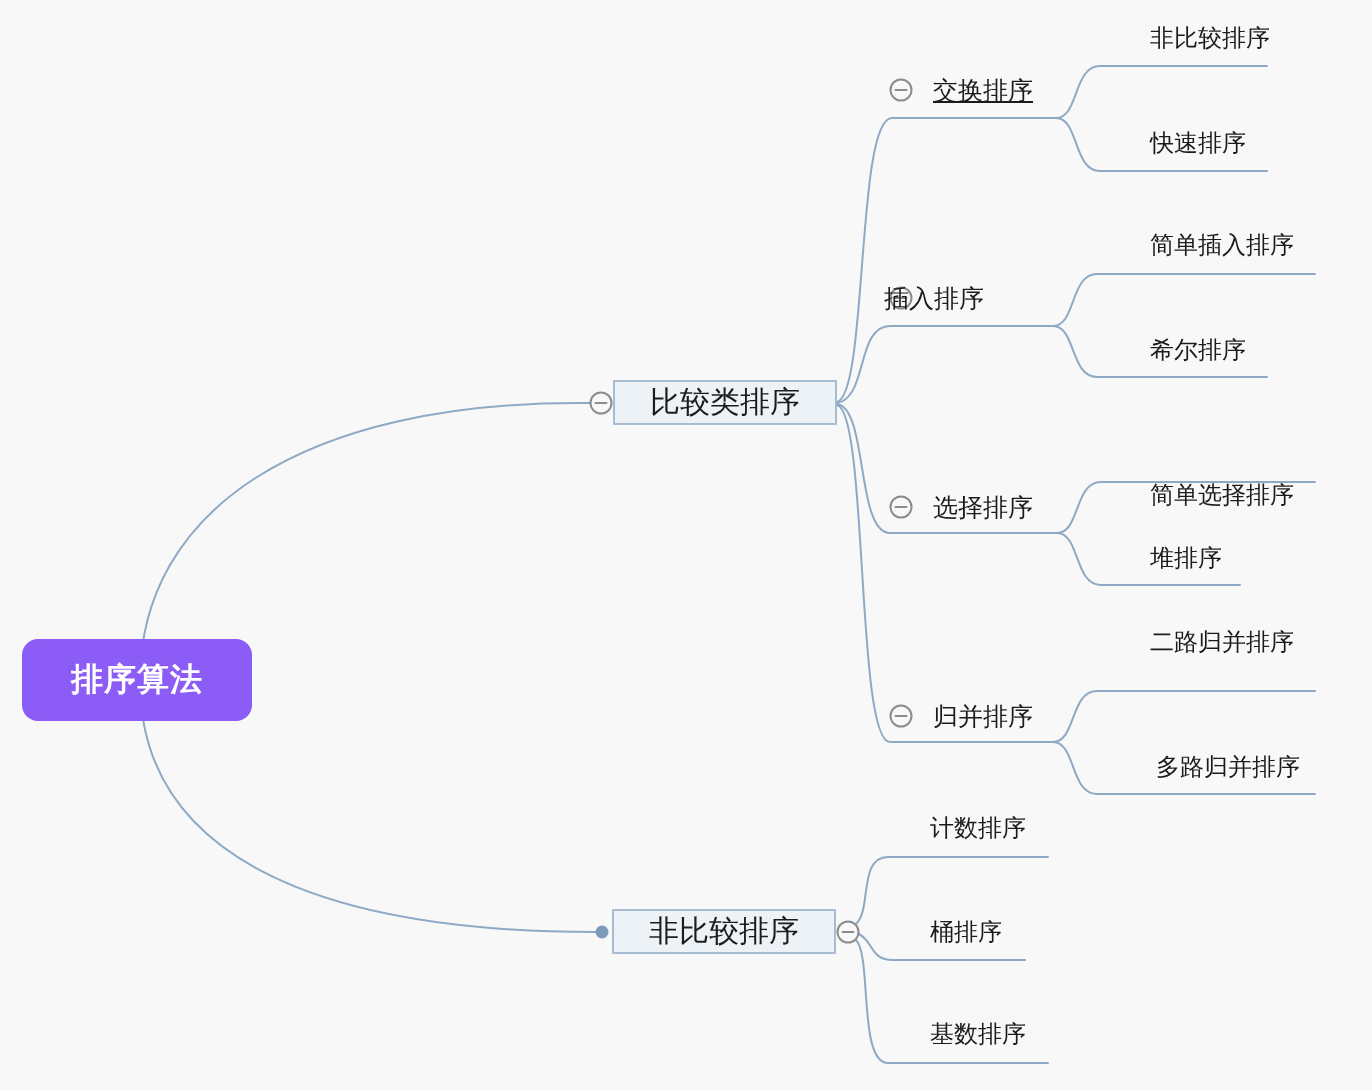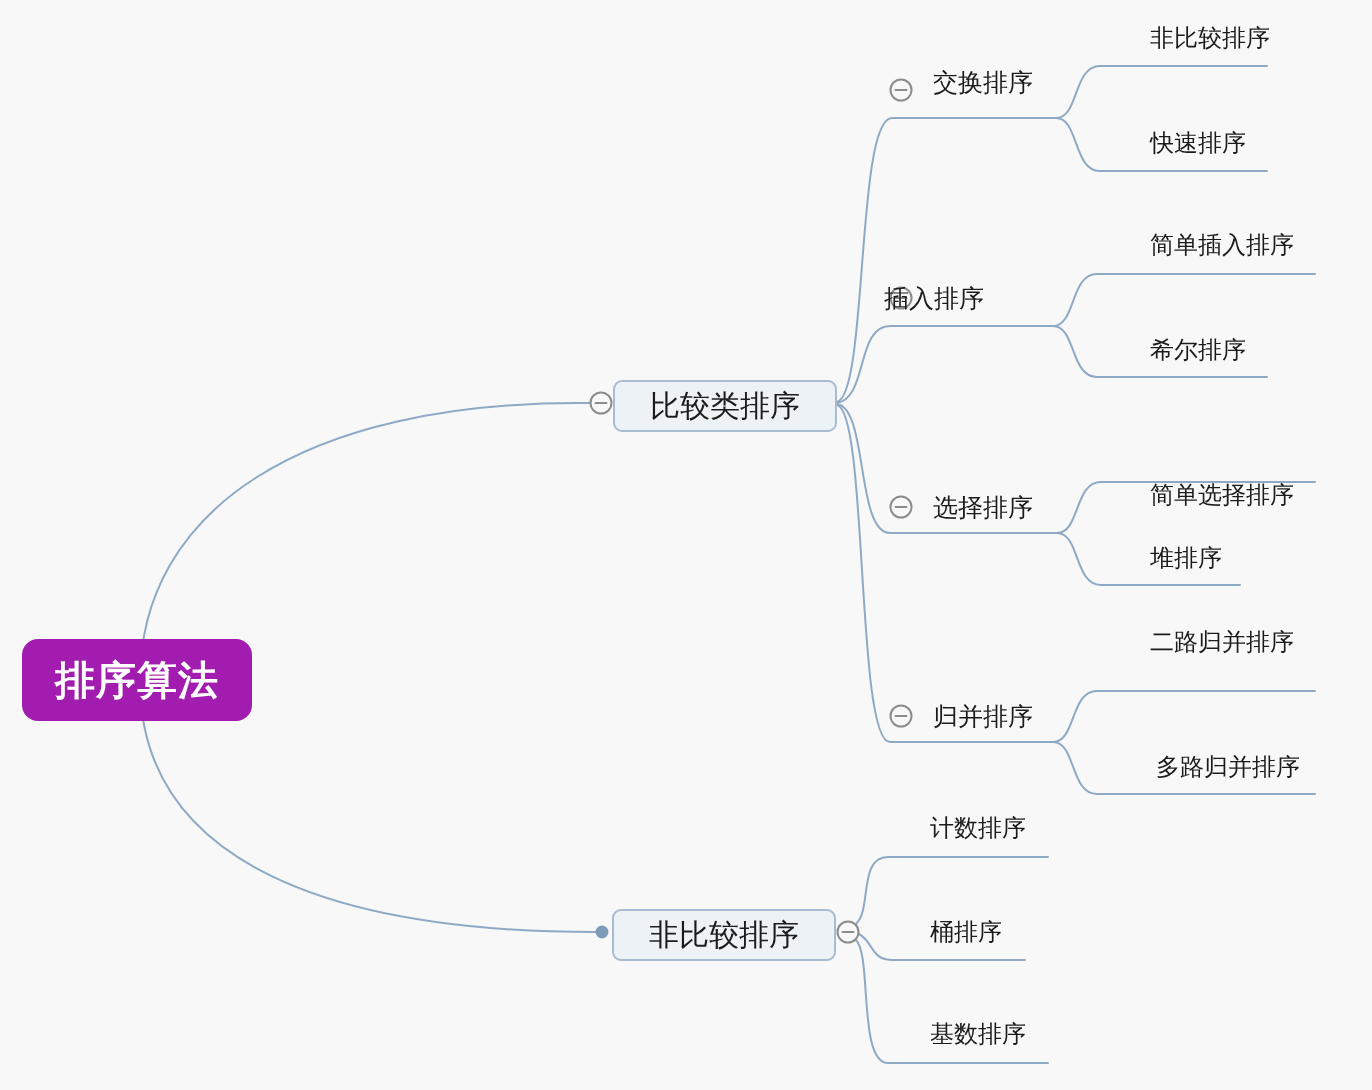--- a/index.html
+++ b/index.html
@@ -4,23 +4,23 @@
 <style>
   html,body{margin:0;padding:0;background:#f8f8f8;}
   .canvas{position:relative;width:1372px;height:1090px;background:#f8f8f8;overflow:hidden;
           font-family:"Liberation Sans","DejaVu Sans",sans-serif;}
   .layer{position:absolute;left:0;top:0;}
   .link{fill:none;stroke:#8ea9c5;stroke-width:2;stroke-linecap:round;}
   .cbtn{fill:#f8f8f8;stroke:#8c8c8c;stroke-width:2;}
   .cline{stroke:#8c8c8c;stroke-width:2;stroke-linecap:round;}
   .node{position:absolute;box-sizing:border-box;display:flex;align-items:center;justify-content:center;
         white-space:nowrap;color:#1b1b1b;}
-  .root{left:22px;top:639px;width:230px;height:82px;background:#a21caf;border-radius:16px;
-        color:#ffffff;font-size:40px;font-weight:bold;letter-spacing:1px;}
-  .main{width:224px;height:52px;background:#edf2f7;border:2px solid #a7bcd0;border-radius:9px;
+  .root{left:22px;top:639px;width:230px;height:82px;background:#8b5cf6;border-radius:16px;
+        color:#ffffff;font-size:32px;font-weight:bold;letter-spacing:1px;}
+  .main{width:224px;height:45px;background:#edf2f7;border:2px solid #a7bcd0;border-radius:1px;
         font-size:30px;}
   .sub{position:absolute;height:36px;line-height:36px;font-size:25px;color:#1b1b1b;white-space:nowrap;}
   .leaf{position:absolute;height:36px;line-height:36px;font-size:24px;color:#1b1b1b;white-space:nowrap;}
 </style>
 </head>
 <body>
 
 <div class="canvas">
 
   <svg class="layer" width="1372" height="1090" viewBox="0 0 1372 1090">
@@ -71,21 +71,21 @@
       <circle class="cbtn" cx="901" cy="716" r="10.5"></circle>
       <line class="cline" x1="895.5" y1="716" x2="906.5" y2="716"></line>
     </g>
   </svg>
 
   <div class="node root">排序算法</div>
 
   <div class="node main" style="left:613px;top:380px;">比较类排序</div>
   <div class="node main" style="left:612px;top:909px;">非比较排序</div>
 
-  <div class="sub" style="left:933px;top:64px;">交换排序</div>
+  <div class="sub" style="left:933px;top:72px;text-decoration:underline;">交换排序</div>
   <div class="sub" style="left:884px;top:280px;">插入排序</div>
   <div class="sub" style="left:933px;top:489px;">选择排序</div>
   <div class="sub" style="left:933px;top:698px;">归并排序</div>
 
   <div class="leaf" style="left:1150px;top:20px;">非比较排序</div>
   <div class="leaf" style="left:1150px;top:125px;">快速排序</div>
   <div class="leaf" style="left:1150px;top:227px;">简单插入排序</div>
   <div class="leaf" style="left:1150px;top:332px;">希尔排序</div>
   <div class="leaf" style="left:1150px;top:437px;margin-top:40px;">简单选择排序</div>
   <div class="leaf" style="left:1150px;top:540px;">堆排序</div>

